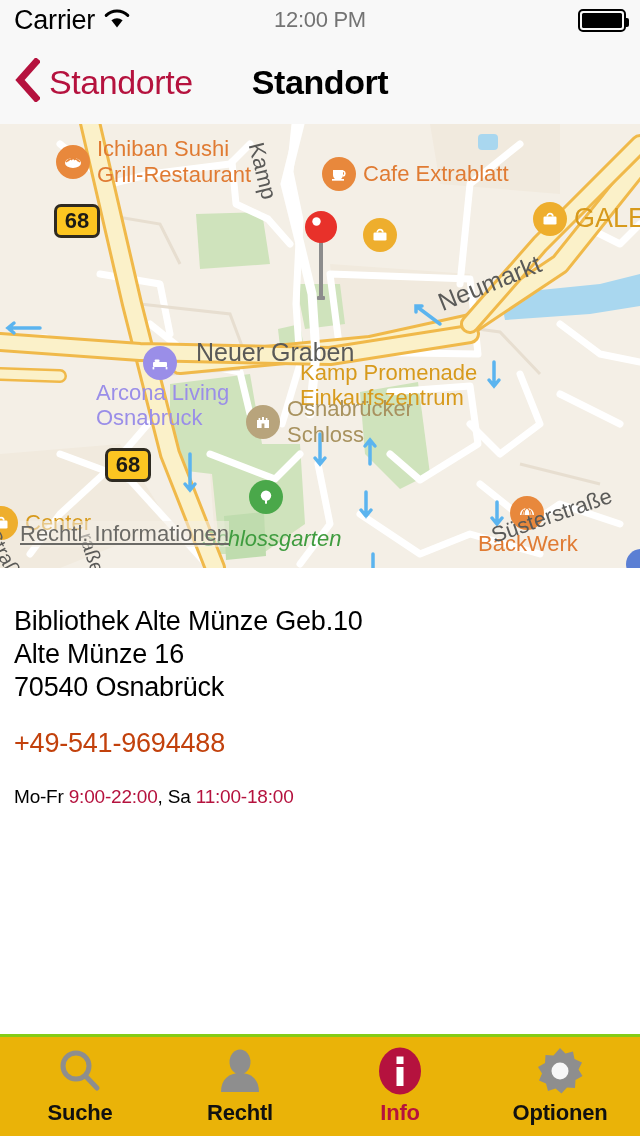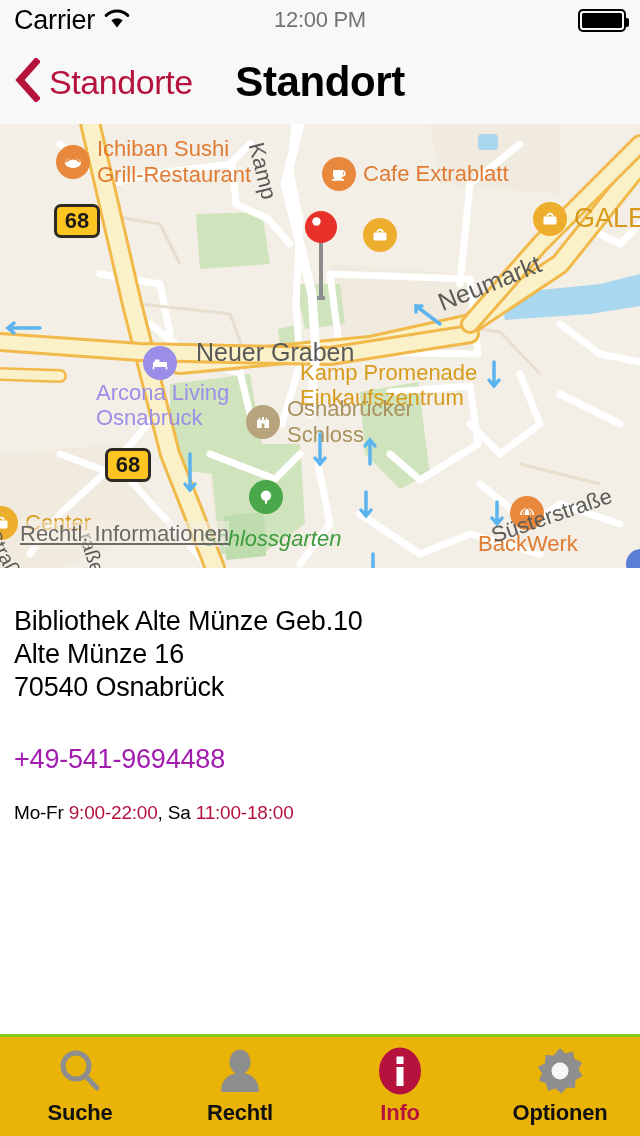--- a/index.html
+++ b/index.html
@@ -110,21 +110,21 @@
   }
   .nav-back-label {
     font-size: 34px;
     color: #b5123e;
     letter-spacing: -0.4px;
   }
   .nav-title {
     position: absolute;
     left: 0; right: 0;
     text-align: center;
-    font-size: 42px;
+    font-size: 34px;
     font-weight: bold;
     color: #000;
     letter-spacing: -0.4px;
     pointer-events: none;
   }
 
   
   .map {
     position: absolute;
     top: 124px; left: 0;
@@ -209,23 +209,23 @@
     box-sizing: border-box;
     padding: 37px 14px 0 14px;
   }
   .addr-line {
     font-size: 27px;
     color: #000;
     line-height: 33px;
     letter-spacing: -0.2px;
   }
   .phone-line {
-    margin-top: 40px;
+    margin-top: 24px;
     font-size: 27px;
-    color: #a21caf;
+    color: #c2410c;
     letter-spacing: -0.2px;
     cursor: pointer;
     display: inline-block;
   }
   .hours-line {
     margin-top: 27px;
     font-size: 19px;
     color: #000;
     letter-spacing: -0.2px;
   }

